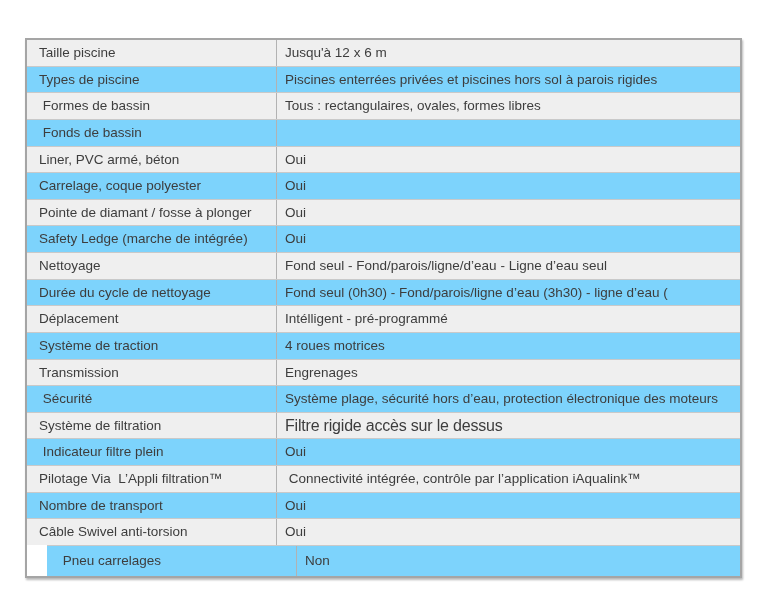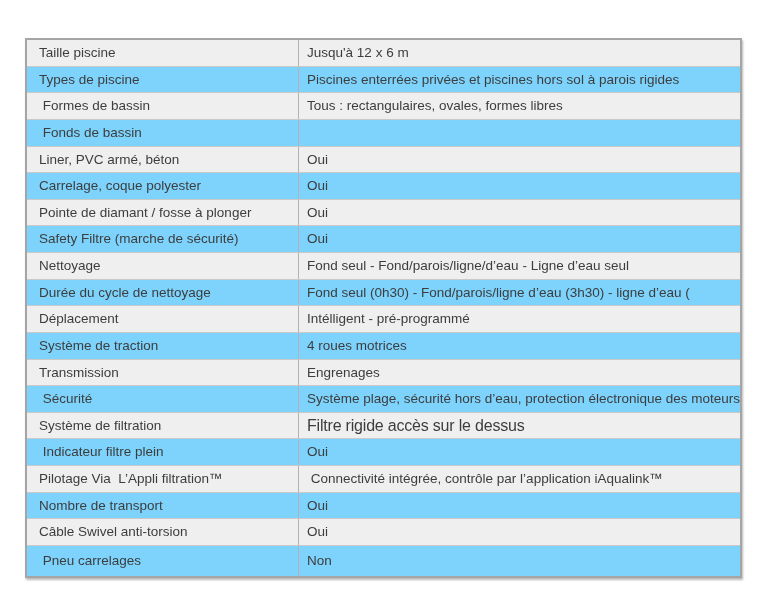--- a/index.html
+++ b/index.html
@@ -25,33 +25,33 @@
     overflow: hidden;
   }
   .row {
     display: flex;
     flex: 25.5 0 0;
     box-sizing: border-box;
     background: #7dd3fc;
   }
   .row + .row { border-top: 1px solid #c9c9c9; }
   .row:nth-child(odd) { background: #efefef; }
-  .row:last-child { flex: 30 0 0; }
+  .row:last-child { flex: 30 0 0; margin-left: 20px; }
   .cell {
     display: flex;
     align-items: center;
     box-sizing: border-box;
     white-space: pre;
     overflow: hidden;
     color: #3d3d3d;
     font-size: 13.5px;
     line-height: 1;
   }
   .cell.label {
-    width: 272px;
+    width: 250px;
     flex: none;
     padding-left: 12px;
     border-right: 1px solid #b2b2b2;
   }
   .cell.value {
     flex: 1;
     padding-left: 8px;
   }
   
   .row:nth-child(15) .cell.value {
@@ -91,21 +91,21 @@
     <div class="cell label">Carrelage, coque polyester</div>
     <div class="cell value">Oui</div>
   </div>
 
   <div class="row">
     <div class="cell label">Pointe de diamant / fosse à plonger</div>
     <div class="cell value">Oui</div>
   </div>
 
   <div class="row">
-    <div class="cell label">Safety Filtre (marche de sécurité)</div>
+    <div class="cell label">Safety Ledge (marche de intégrée)</div>
     <div class="cell value">Oui</div>
   </div>
 
   <div class="row">
     <div class="cell label">Nettoyage</div>
     <div class="cell value">Fond seul - Fond/parois/ligne/d’eau - Ligne d’eau seul</div>
   </div>
 
 
   <div class="row">

